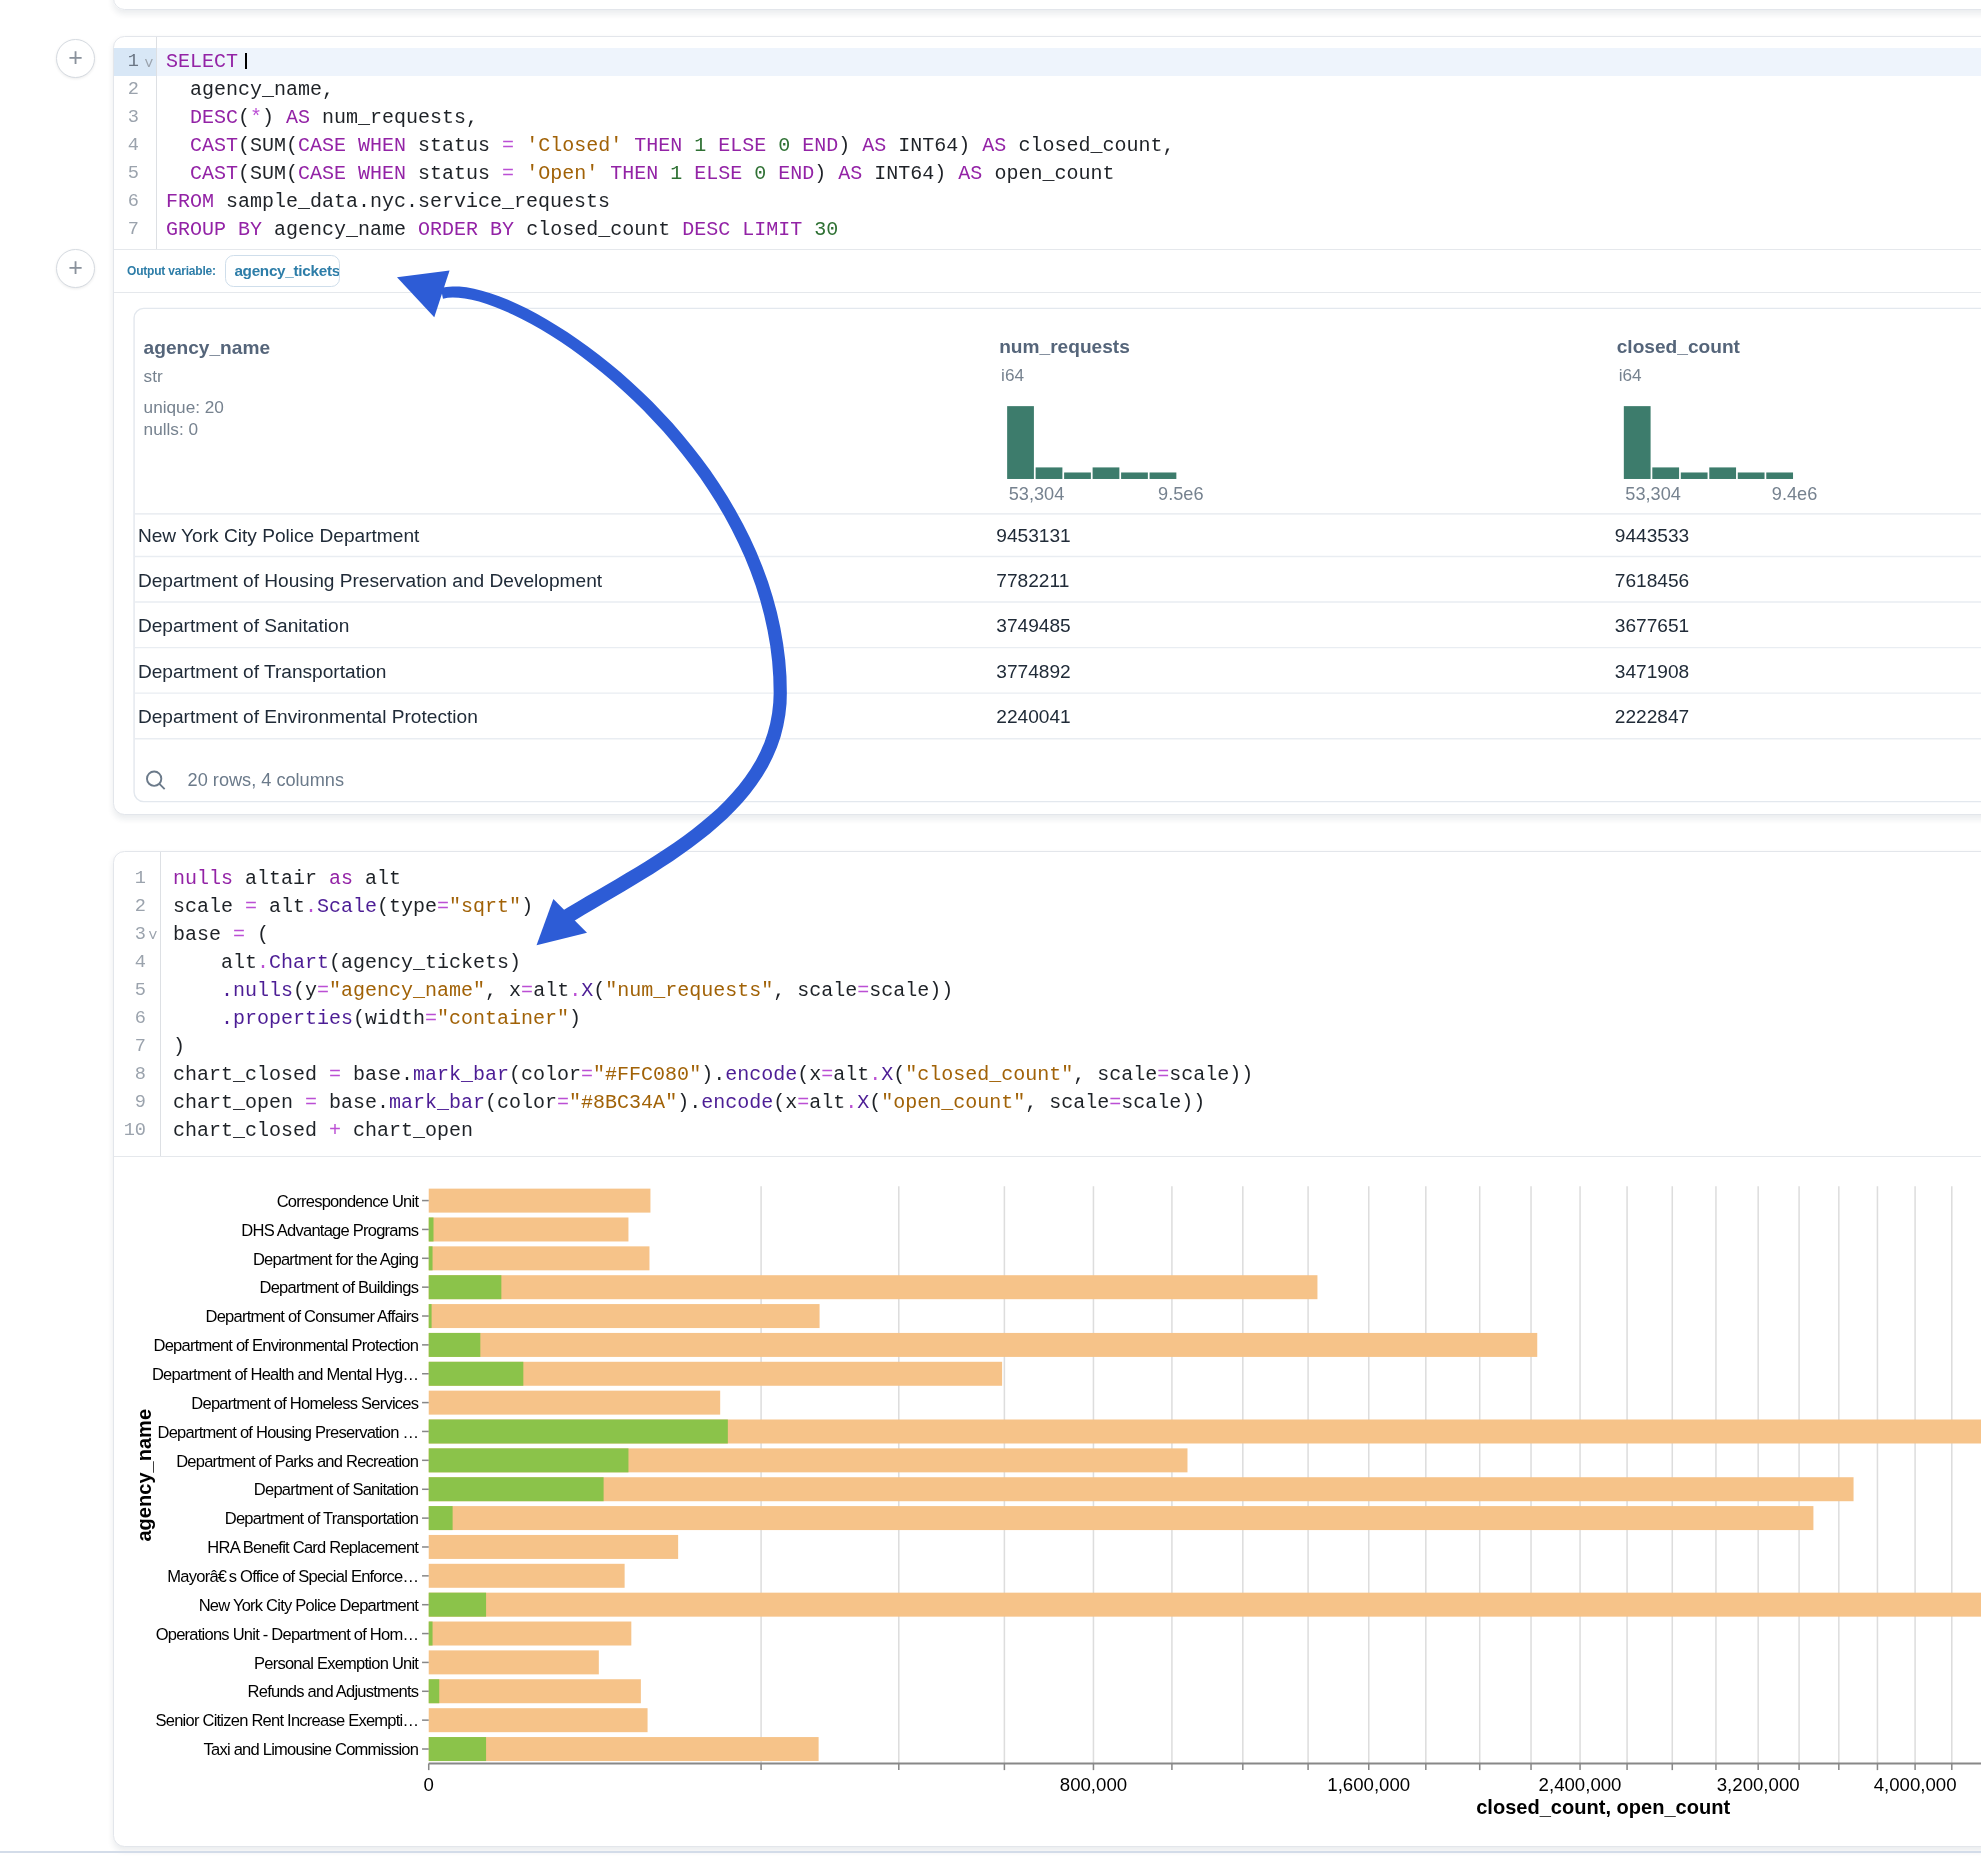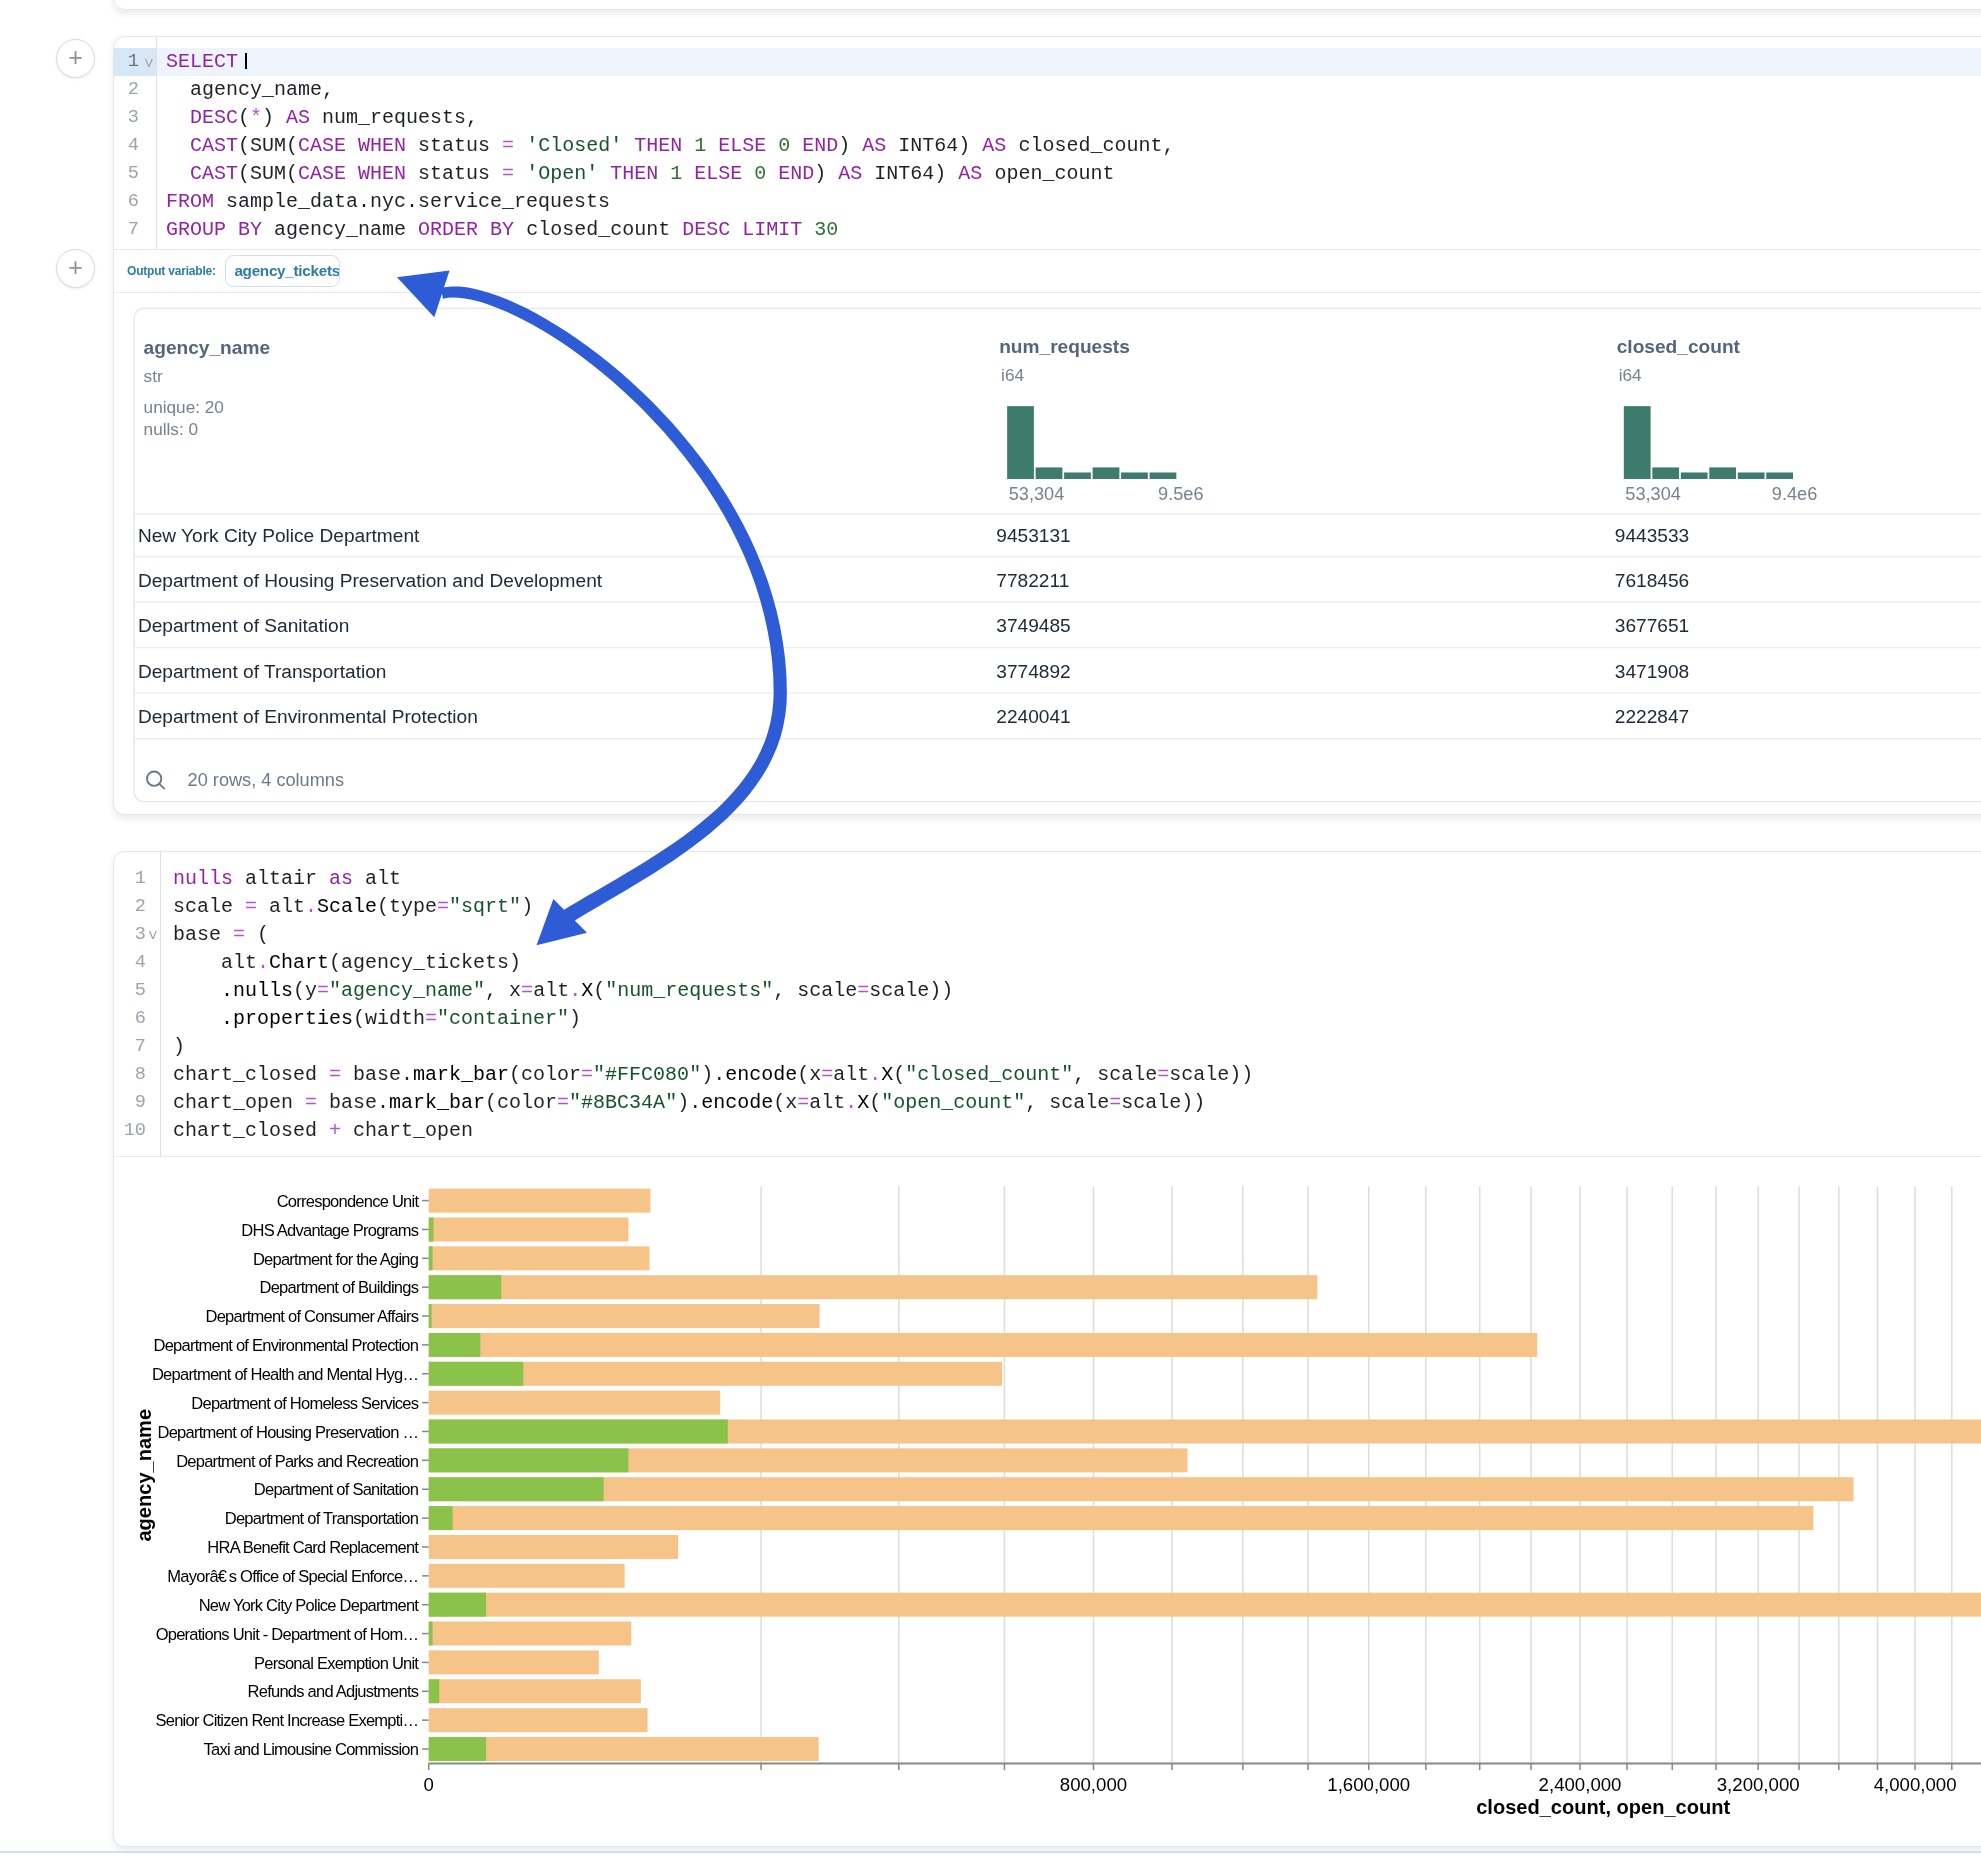--- a/index.html
+++ b/index.html
@@ -9,22 +9,22 @@
 .cell { position:absolute; left:113px; width:1888px; background:#fff;
   border:1.4px solid #e3e6eb; border-radius:11.5px;
   box-shadow:0 3.8px 6.7px rgba(21,39,66,0.09); }
 .editor { position:relative; font-family:"Liberation Mono", monospace;
   font-size:20px; line-height:28px; color:#1e2227; }
 .codearea pre { font-family:inherit; }
 .ln { position:absolute; text-align:right; color:#9ba3ad; font-size:18.6px; }
 .kw { color:#9323a6; font-weight:normal; }
 .op { color:#bb4fd4; }
 .num { color:#2f7134; }
-.str { color:#14532d; }
-.fn { color:#000000; }
+.str { color:#a16207; }
+.fn { color:#4c1d95; }
 .plus-btn { position:absolute; width:39px; height:39px; border-radius:50%;
   background:#fff; border:1.4px solid #d5dae0; box-shadow:0 1px 2.9px rgba(0,0,0,0.08);
   color:#8a929c; font-size:25px; line-height:35px; text-align:center; }
 </style>
 </head>
 <body>
 
 <div style="position:absolute; left:113px; top:-38px; width:1888px; height:48px;
   border:1.4px solid #e3e6eb; border-radius:11.5px; box-shadow:0 3.8px 6.7px rgba(21,39,66,0.09);"></div>
 

